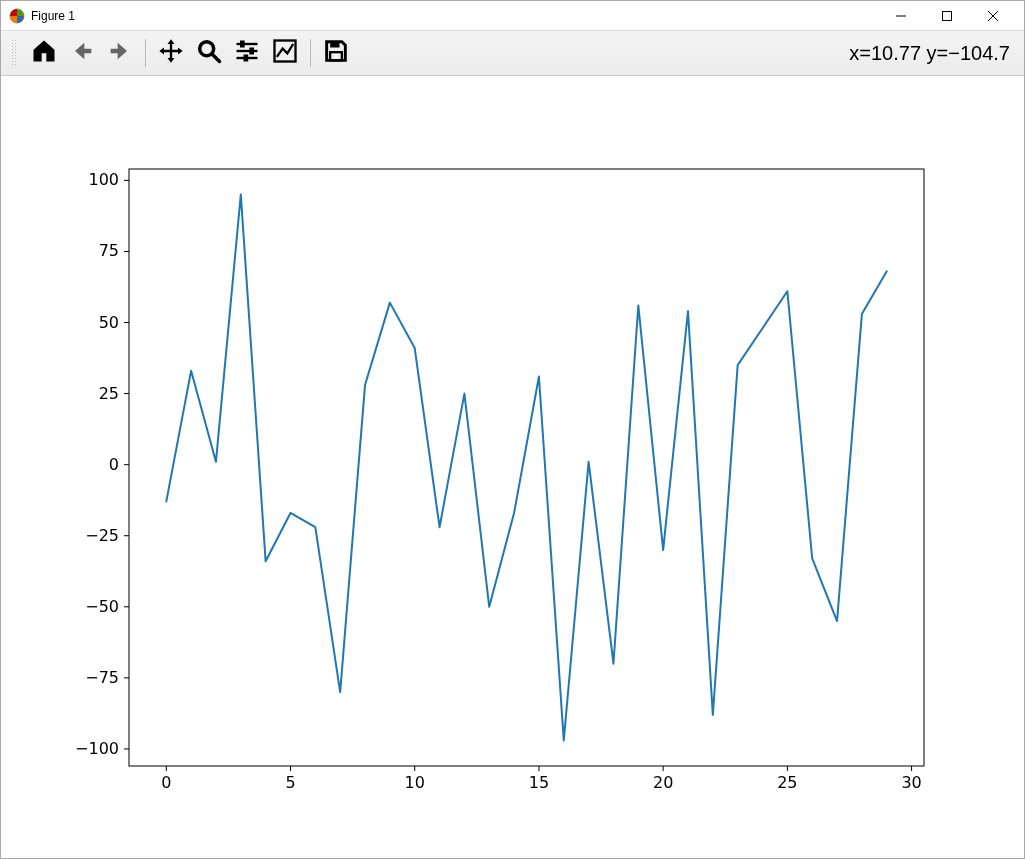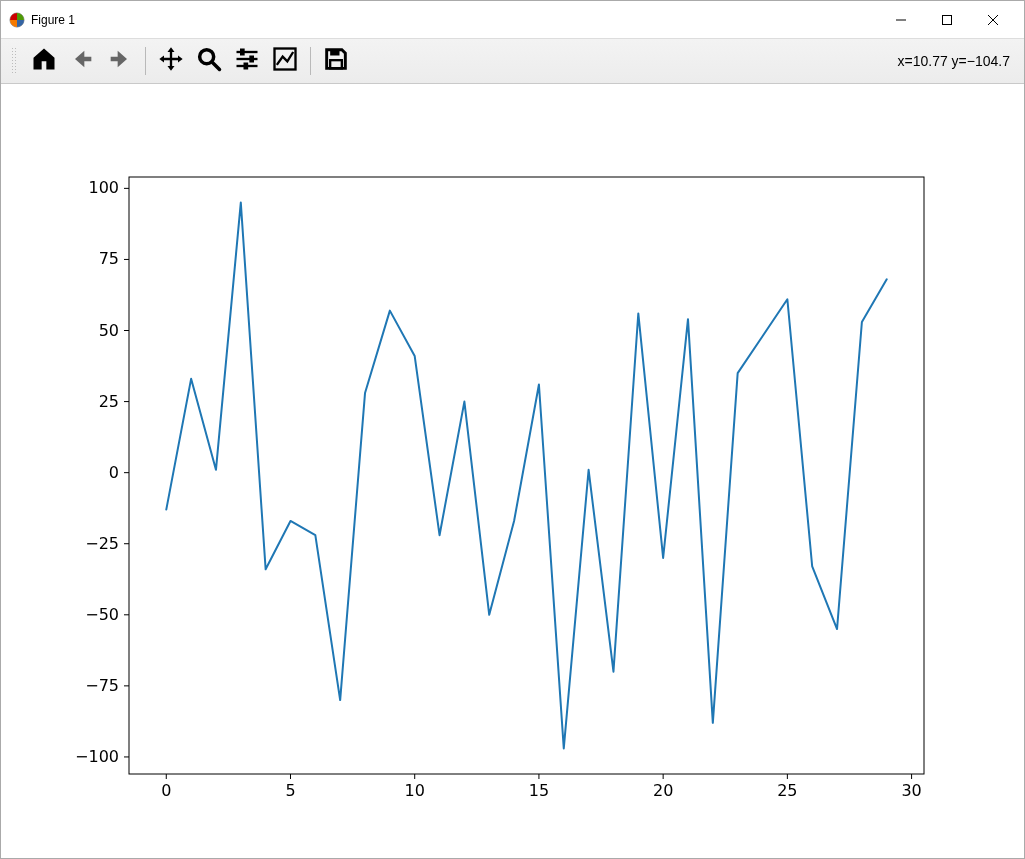--- a/index.html
+++ b/index.html
@@ -5,21 +5,21 @@
     * { box-sizing: border-box; margin: 0; padding: 0; }
     body {
       font-family: "Segoe UI", Tahoma, sans-serif;
       background: #ffffff;
       width: 1025px;
       height: 859px;
       overflow: hidden;
       border: 1px solid #aaa;
     }
     .titlebar {
-      height: 38px;
+      height: 30px;
       background: #ffffff;
       display: flex;
       align-items: center;
       padding: 0 8px;
       border-bottom: 1px solid #ddd;
       font-size: 12px;
       color: #000;
     }
     .titlebar .app-icon {
       width: 16px; height: 16px;
@@ -53,21 +53,21 @@
       width: 38px; height: 38px;
       display: flex; align-items: center; justify-content: center;
       color: #000;
       border-radius: 2px;
     }
     .tb-sep {
       width: 1px; height: 28px; background: #b9b9b9; margin: 0 6px;
     }
     .tb-status {
       margin-left: auto;
-      font-size: 14px;
+      font-size: 20px;
       color: #000;
       padding-right: 4px;
       white-space: nowrap;
     }
     .canvas-area {
       position: relative;
       width: 1025px;
       height: 783px;
       background: #ffffff;
     }

